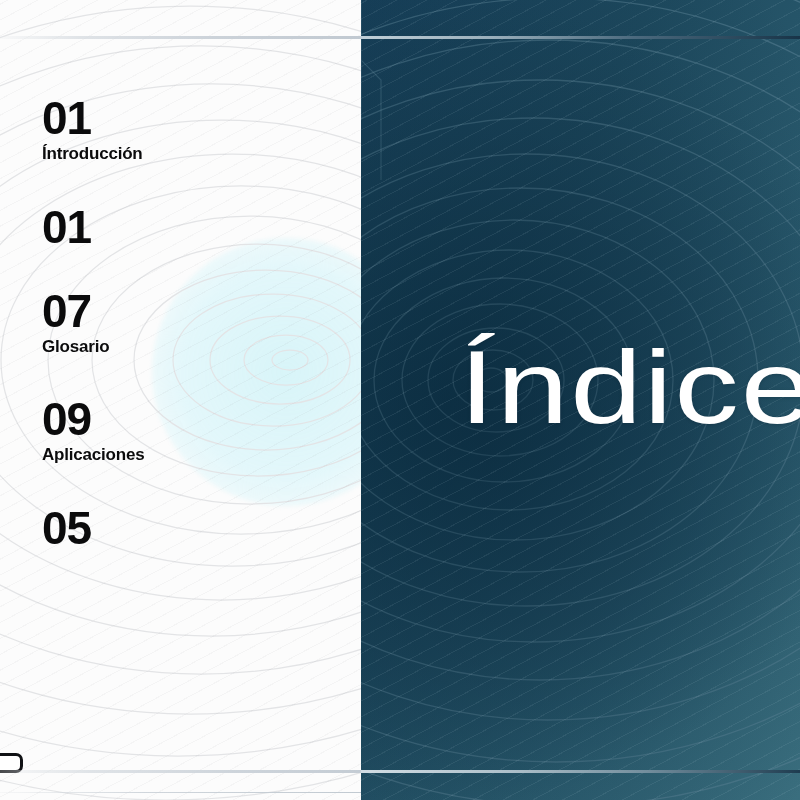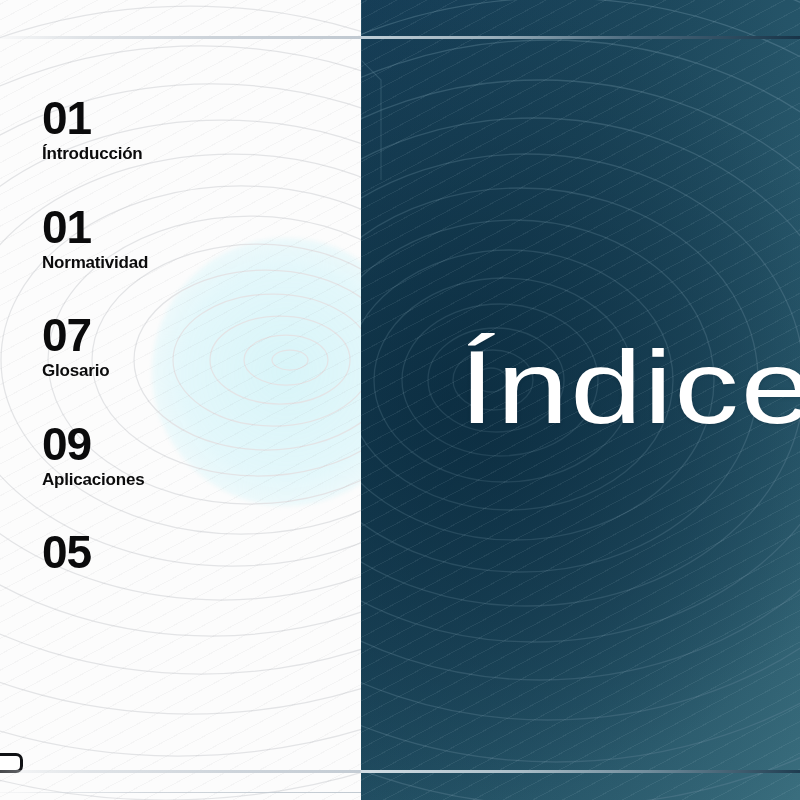--- a/index.html
+++ b/index.html
@@ -255,21 +255,20 @@
 
     <div class="toc">
 
       <div class="toc-item">
         <span class="toc-num">01</span>
         <span class="toc-label">Íntroducción</span>
       </div>
 
       <div class="toc-item">
         <span class="toc-num">01</span>
-        <span class="toc-label">Normatividad</span>
       </div>
 
       <div class="toc-item">
         <span class="toc-num">07</span>
         <span class="toc-label">Glosario</span>
       </div>
 
       <div class="toc-item">
         <span class="toc-num">09</span>
         <span class="toc-label">Aplicaciones</span>

